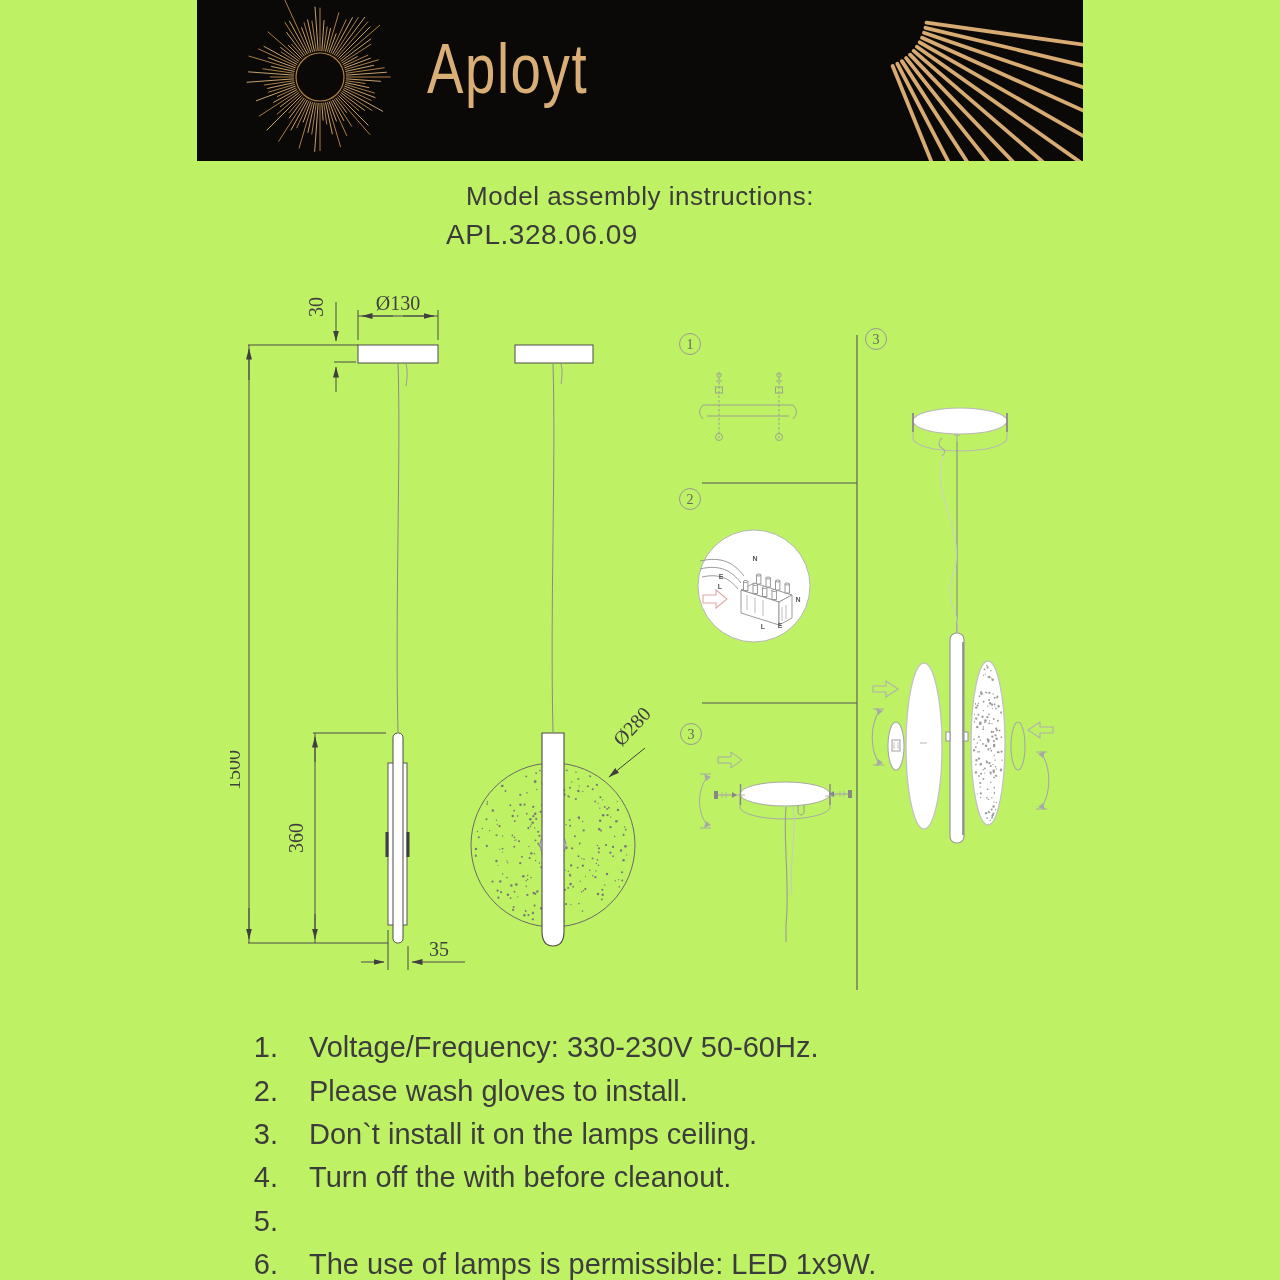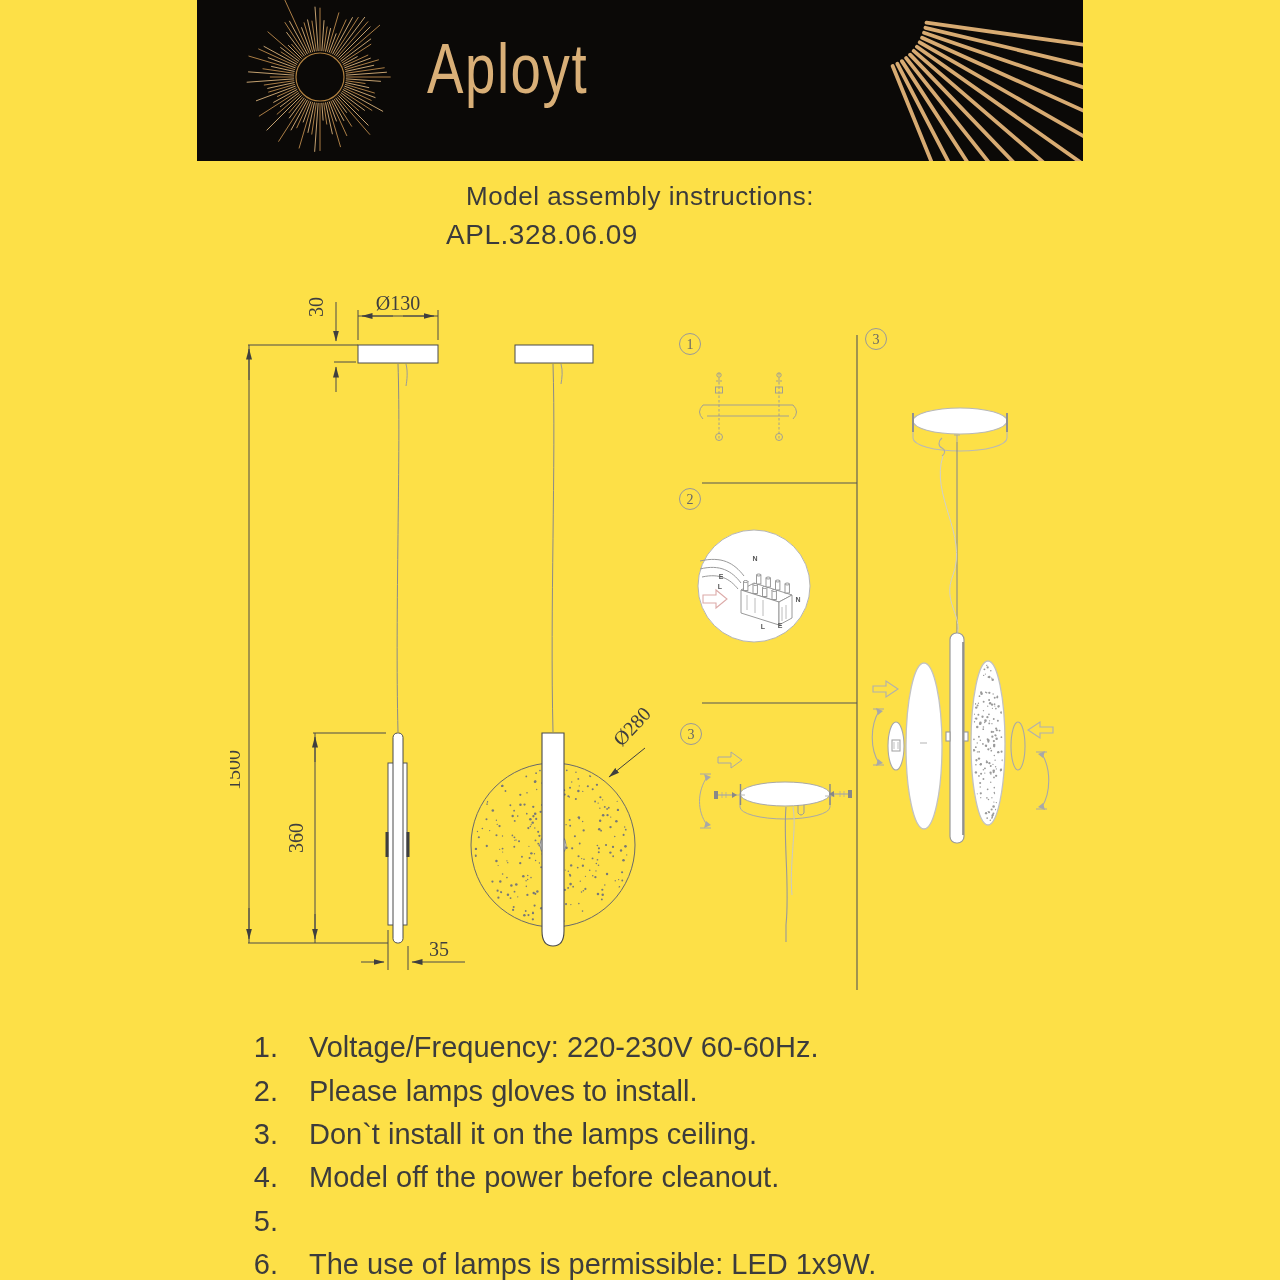--- a/index.html
+++ b/index.html
@@ -1,16 +1,16 @@
 <!DOCTYPE html>
 <html><head>
 <meta charset="utf-8">
 <style>
   html,body{margin:0;padding:0;background:#ffffff;}
-  .page{position:relative;width:1280px;height:1280px;background:#fde047;overflow:hidden;
+  .page{position:relative;width:1280px;height:1280px;background:#bef264;overflow:hidden;
         font-family:"Liberation Sans",sans-serif;}
   
   .banner{position:absolute;left:197px;top:0;width:886px;height:161px;background:#0b0907;overflow:hidden;}
   .banner svg{position:absolute;left:0;top:0;}
   .brand{position:absolute;left:230px;top:34px;font-size:70px;line-height:70px;color:#d9af77;
          letter-spacing:2px;transform:scaleX(.78);transform-origin:left top;font-weight:400;}
   
   .title{position:absolute;left:0;top:181px;width:1280px;text-align:center;
          font-size:26px;color:#3b3b3b;letter-spacing:.5px;}
   .model{position:absolute;left:0;top:219px;width:1084px;text-align:center;
@@ -770,33 +770,33 @@
       <path d="M812,474 C821,489 821,512 812,527" stroke="#a8a8a8"></path>
       <path d="M806,472 H817 M806,529 H817" stroke="#a8a8a8"></path>
       <polygon points="815,471 808,474 813,478" fill="#a8a8a8" stroke="none"></polygon>
       <polygon points="815,530 808,527 813,523" fill="#a8a8a8" stroke="none"></polygon>
     </g>
   </svg>
 
   <div class="instructions">
     <div class="inst-row">
       <span class="inst-num">1.</span>
-      <span class="inst-txt">Voltage/Frequency: 220-230V 60-60Hz.</span>
+      <span class="inst-txt">Voltage/Frequency: 330-230V 50-60Hz.</span>
     </div>
     <div class="inst-row">
       <span class="inst-num">2.</span>
-      <span class="inst-txt">Please lamps gloves to install.</span>
+      <span class="inst-txt">Please wash gloves to install.</span>
     </div>
     <div class="inst-row">
       <span class="inst-num">3.</span>
       <span class="inst-txt">Don`t install it on the lamps ceiling.</span>
     </div>
     <div class="inst-row">
       <span class="inst-num">4.</span>
-      <span class="inst-txt">Model off the power before cleanout.</span>
+      <span class="inst-txt">Turn off the with before cleanout.</span>
     </div>
     <div class="inst-row">
       <span class="inst-num">5.</span>
     </div>
     <div class="inst-row">
       <span class="inst-num">6.</span>
       <span class="inst-txt">The use of lamps is permissible: LED 1x9W.</span>
     </div>
   </div>
 

